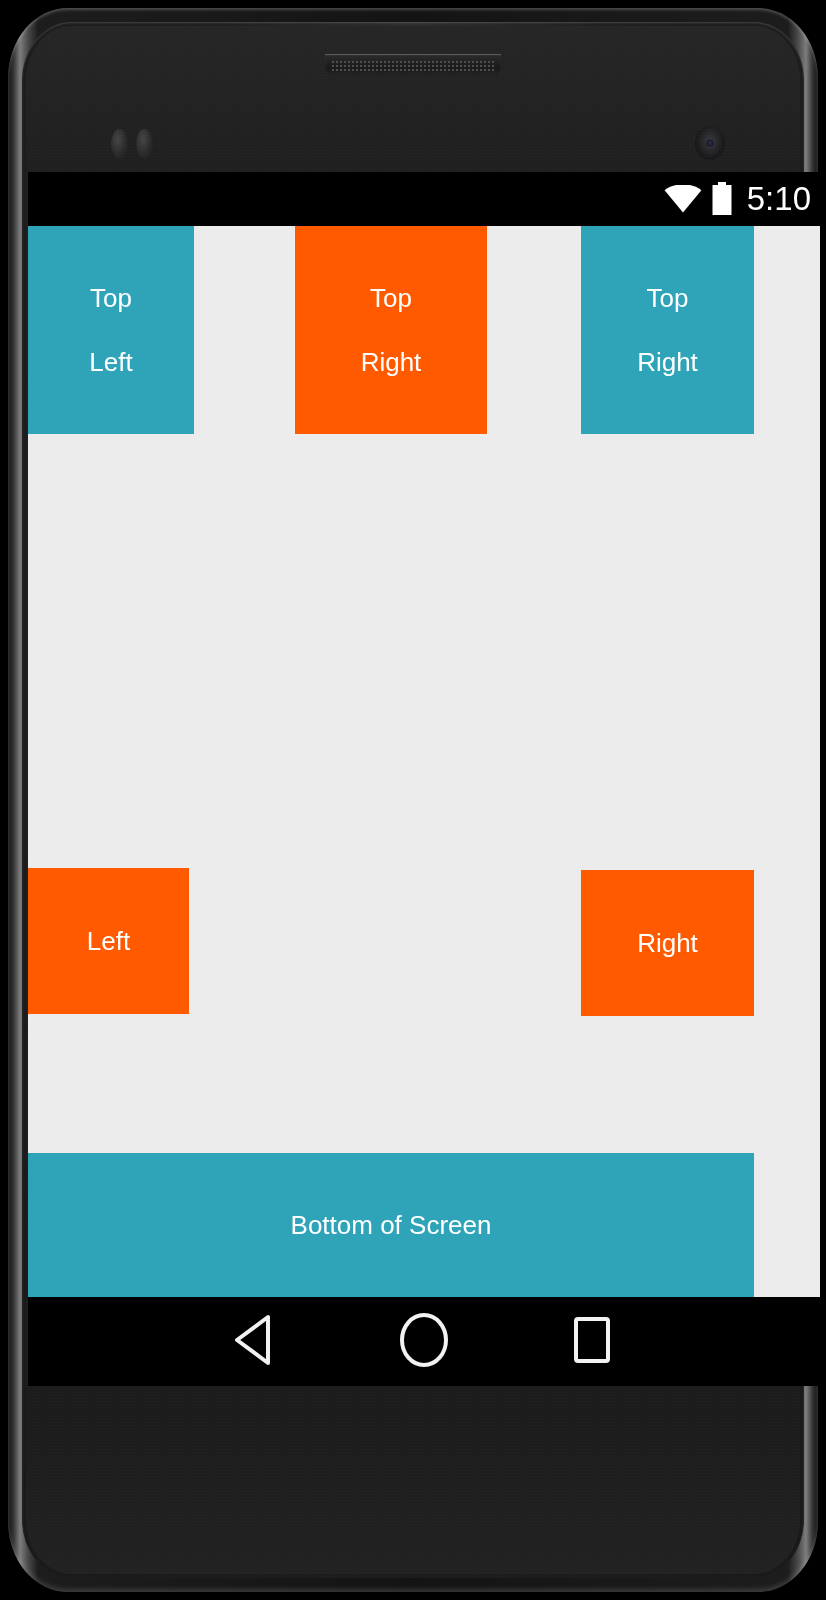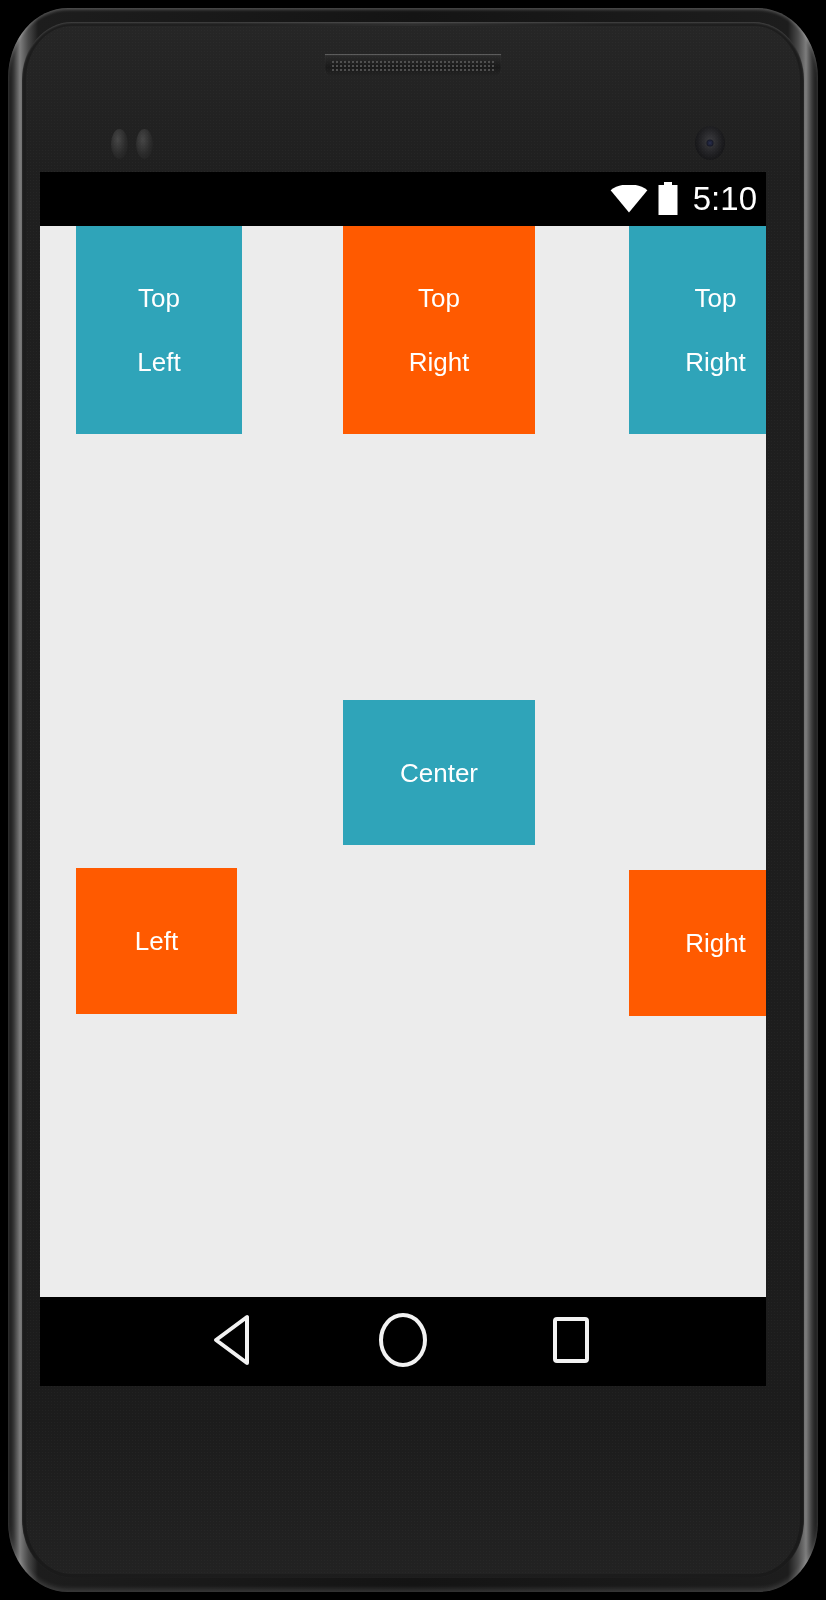--- a/index.html
+++ b/index.html
@@ -108,23 +108,23 @@
     left: 50%; top: 50%;
     transform: translate(-50%,-50%);
     width: 7px; height: 7px;
     border-radius: 50%;
     background: radial-gradient(circle, #2a3050 0%, #11131f 80%);
   }
 
   
   .screen {
     position: absolute;
-    left: 40px;
+    left: 28px;
     top: 172px;
-    width: 726px;
+    width: 792px;
     height: 1214px;
     background: #e5e5e5;
     overflow: hidden;
   }
 
   
   .status-bar {
     position: absolute;
     left: 0; top: 0;
     width: 100%;
@@ -168,21 +168,20 @@
     position: absolute;
     box-sizing: border-box;
     display: flex;
     flex-direction: column;
     align-items: center;
     justify-content: center;
     color: #ffffff;
     font-size: 26px;
     line-height: 1.0;
     font-family: "Liberation Sans", sans-serif;
-    margin-left: 36px;
   }
   .box .line { display: block; }
   .box .line + .line { margin-top: 38px; }
 
   .box-top-left    { left: 0;    top: 0;    width: 166px; height: 208px; }
   .box-top-middle  { left: 267px; top: 0;   width: 192px; height: 208px; }
   .box-top-right   { left: 553px; top: 0;   width: 173px; height: 208px; }
   .box-center      { left: 267px; top: 474px; width: 192px; height: 145px; }
   .box-left        { left: 0;    top: 642px; width: 161px; height: 146px; }
   .box-right       { left: 553px; top: 644px; width: 173px; height: 146px; }
@@ -256,32 +255,32 @@
     <div class="box box-top-middle" style="background:#FF5A00">
       <span class="line">Top</span>
       <span class="line">Right</span>
     </div>
 
     <div class="box box-top-right" style="background:#2FA4B9">
       <span class="line">Top</span>
       <span class="line">Right</span>
     </div>
 
-    <div class="box box-center" style="background:#2FA4B9">
-      <span class="line">Center</span>
-    </div>
 
     <div class="box box-left" style="background:#FF5A00">
       <span class="line">Left</span>
     </div>
 
     <div class="box box-right" style="background:#FF5A00">
       <span class="line">Right</span>
     </div>
 
+    <div class="box box-bottom" style="background:#2FA4B9">
+      <span class="line">Bottom of Screen</span>
+    </div>
 
   </div>
 
   <div class="nav-bar">
     <div class="nav-btn">
       <span>
         <svg width="48" height="52" viewBox="0 0 48 52" aria-hidden="true">
           <path d="M36 3 L36 49 L5 26 Z" fill="none" stroke="#F2F2F2" stroke-width="4" stroke-linejoin="round"></path>
         </svg>
       </span>

